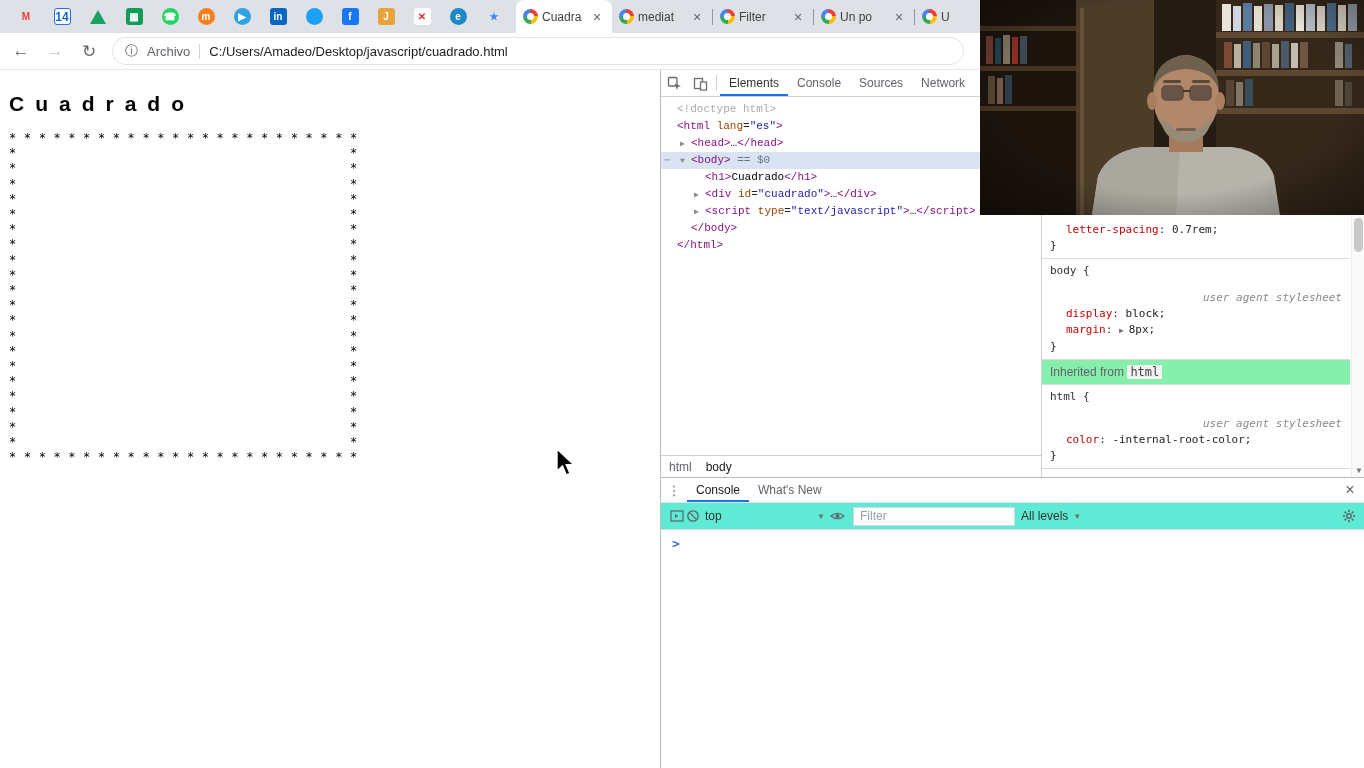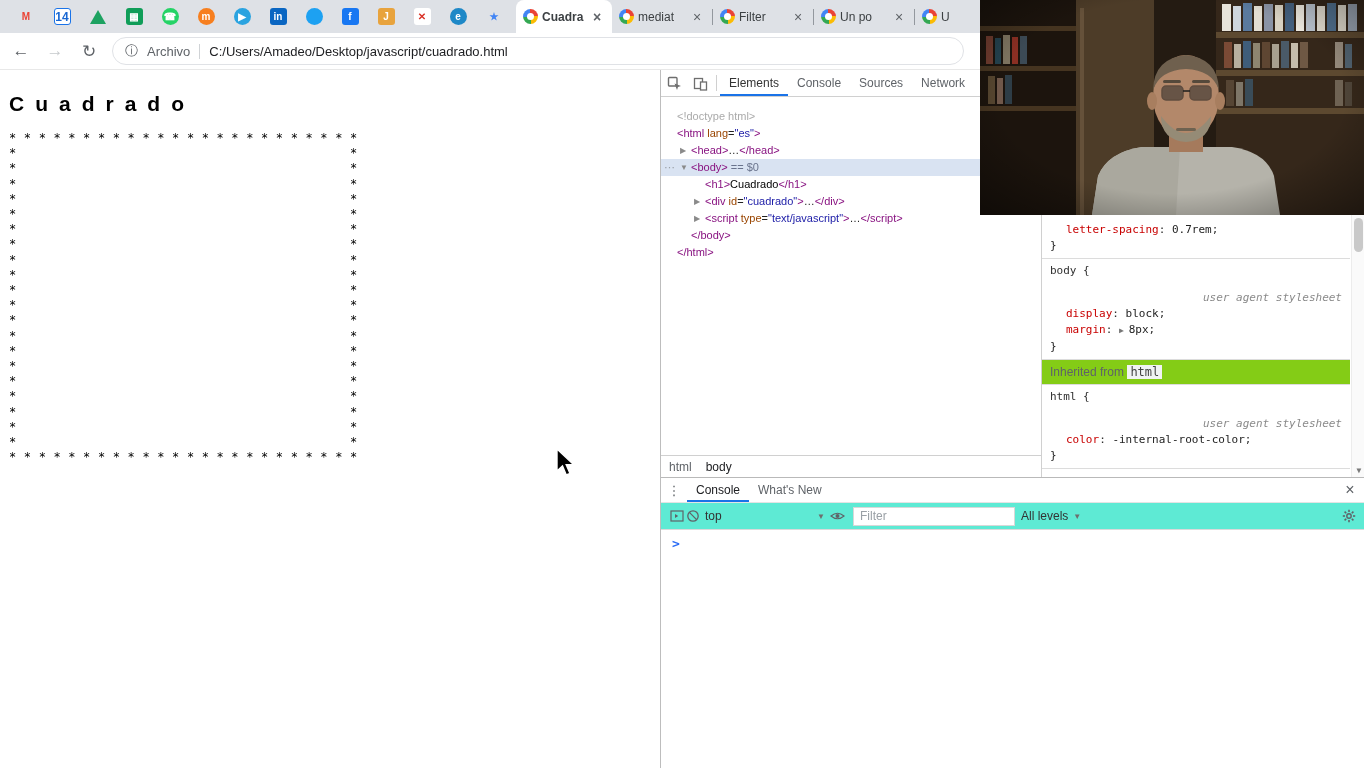--- a/index.html
+++ b/index.html
@@ -8,21 +8,21 @@
 
   
   .tabstrip{position:absolute;left:0;top:0;width:1364px;height:33px;background:#dee1e6;display:flex;align-items:flex-end;padding-left:8px;}
   .pinned-tabs{display:flex;height:33px;}
   .pinned-tab{width:36px;height:33px;display:flex;align-items:center;justify-content:center;}
   .favicon{width:17px;height:17px;display:flex;align-items:center;justify-content:center;font-size:10px;font-weight:bold;border-radius:3px;line-height:1;overflow:hidden;}
   .favicon.circle{border-radius:50%}
   .favicon.tri{width:0;height:0;border-left:8px solid transparent;border-right:8px solid transparent;border-bottom:14px solid #1da261;border-radius:0;background:none!important;}
   .tabs-row{display:flex;height:33px;margin-left:4px;align-items:flex-end;}
   .tab{height:33px;display:flex;align-items:center;padding:0 7px;width:100px;color:#3c4043;font-size:12px;flex:none;}
-  .tab.active{background:#fff;border-radius:8px 8px 0 0;width:96px;font-weight:bold;}
+  .tab.active{background:#fff;border-radius:8px 8px 0 0;width:96px;}
   .tab .title{flex:1;white-space:nowrap;overflow:hidden;margin:0 4px;}
   .tab .close{color:#5f6368;font-size:14px;width:16px;text-align:center;flex:none;}
   .tab-sep{width:1px;height:16px;background:#93989e;align-self:center;flex:none;}
   .pinwheel{width:15px;height:15px;border-radius:50%;background:conic-gradient(#ea4335 0 25%,#fbbc04 25% 50%,#34a853 50% 75%,#4285f4 75%);position:relative;flex:none;}
   .pinwheel::after{content:"";position:absolute;inset:4px;background:#fff;border-radius:50%;}
 
   
   .toolbar{position:absolute;left:0;top:33px;width:1364px;height:37px;background:#fff;border-bottom:1px solid #e8e8e8;display:flex;align-items:center;}
   .nav-icon{font-size:17px;color:#5f6368;width:26px;text-align:center;margin-left:8px;}
   .nav-icon.disabled{color:#c6c9cc;}
@@ -37,21 +37,21 @@
   .square{margin:15px 0 0 9px;font-family:"DejaVu Sans Mono",monospace;font-size:12px;line-height:15.2px;letter-spacing:7.6px;white-space:pre;color:#000;}
 
   
   .devtools{position:absolute;left:660px;top:70px;width:704px;height:698px;background:#fff;border-left:1px solid #bdbdbd;}
   .dt-toolbar{height:27px;border-bottom:1px solid #d0d0d0;display:flex;align-items:stretch;}
   .dt-icon{width:26px;display:flex;align-items:center;justify-content:center;color:#6e6e6e;flex:none;}
   .dt-sep{width:1px;background:#d0d0d0;margin:5px 3px;flex:none;}
   .dt-tab{padding:0 9px;display:flex;align-items:center;font-size:12px;color:#5f6368;flex:none;}
   .dt-tab.active{color:#333;border-bottom:2px solid #1a73e8;padding-top:2px;}
 
-  .dom-tree{position:absolute;left:0;top:28px;width:380px;height:357px;font-family:Liberation Sans, sans-serif;font-size:11px;overflow:hidden;padding-top:10px;}
+  .dom-tree{position:absolute;left:0;top:28px;width:380px;height:357px;font-family:Liberation Mono, monospace;font-size:11px;overflow:hidden;padding-top:3px;}
   .dom-row{height:17px;line-height:17px;position:relative;white-space:pre;}
   .dom-row.selected{background:#d9e3f2;}
   .dom-row .arrow{position:absolute;top:0;font-size:8px;color:#8a8a8a;line-height:17px;}
   .dom-row .dots{position:absolute;left:3px;color:#9aa0a6;}
   .tok-tag{color:#881280}.tok-attr{color:#994500}.tok-val{color:#1a1aa6}
   .tok-doctype{color:#aaaaaa}.tok-text{color:#000}.tok-plain{color:#222}.tok-hint{color:#69738c}
 
   .crumbs{position:absolute;left:0;top:385px;width:380px;height:22px;border-top:1px solid #d0d0d0;display:flex;align-items:center;font-size:12px;padding-left:8px;gap:14px;background:#fff;}
   .crumb{color:#5f6368;}
   .crumb.current{color:#202124;}
@@ -59,21 +59,21 @@
   .styles-pane{position:absolute;left:380px;top:28px;width:324px;height:379px;border-left:1px solid #d0d0d0;font-family:"DejaVu Sans Mono",monospace;font-size:11px;color:#303030;overflow:hidden;background:#fff;}
   .sp-content{padding-top:120px;padding-right:15px;}
   .sp-rule{border-bottom:1px solid #dcdcdc;padding:4px 8px;line-height:16px;}
   .sp-selector-line{display:flex;justify-content:space-between;}
   .origin{color:#8a8a8a;font-style:italic;margin-top:27px;}
   .sp-prop{padding-left:16px;}
   .prop-name{color:#c80000;}
   .prop-value{color:#222;}
   .mini-arrow{color:#777;font-size:8px;}
   .sp-close{color:#222;}
-  .sp-inherited{padding:5px 8px;border-bottom:1px solid #dcdcdc;color:#5f6368;font-family:"Liberation Sans",sans-serif;font-size:12px;background:#84cc16;}
+  .sp-inherited{padding:5px 8px;border-bottom:1px solid #dcdcdc;color:#5f6368;font-family:"Liberation Sans",sans-serif;font-size:12px;background:#86efac;}
   .inh-link{font-family:"DejaVu Sans Mono",monospace;background:#f1f3f4;padding:0 3px;color:#444;}
 
   .bm-margin{position:relative;width:186px;margin:14px auto 0;border:1px dashed #999;background:#fff;padding:20px 26px 10px;font-size:10px;color:#333;}
   .bm-border{position:relative;border:1px solid #b8a878;background:#fbe3ac;padding:20px 20px 10px;}
   .bm-padding{position:relative;border:1px dashed #999;background:#fff;height:34px;}
   .bm-label{position:absolute;left:6px;top:3px;}
   .bm-top{position:absolute;left:0;right:0;top:3px;text-align:center;}
 
   .sp-scrollbar{position:absolute;right:0;top:117px;bottom:0;width:14px;background:#fafafa;border-left:1px solid #ececec;}
   .sp-thumb{position:absolute;top:3px;left:2px;width:9px;height:34px;background:#c9c9c9;border-radius:5px;}

